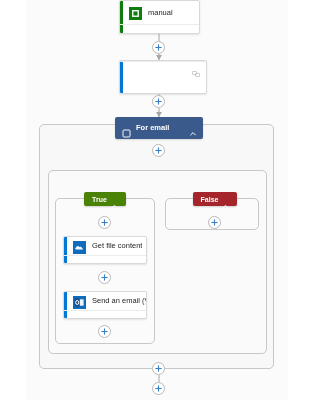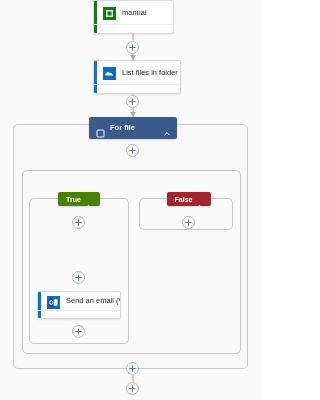--- a/index.html
+++ b/index.html
@@ -14,20 +14,21 @@
 
   #canvas {
     position: relative;
     width: 262px;
     height: 400px;
     overflow: hidden;
     background-color: #fbfbfb;
     background-image: radial-gradient(circle, #dcdcdc 0.6px, transparent 0.7px);
     background-size: 10px 10px;
     background-position: 4px 4px;
+    margin-left: 26px;
   }
 
   
   #wires {
     position: absolute;
     left: 0; top: 0;
     width: 262px;
     height: 400px;
     pointer-events: none;
   }
@@ -236,29 +237,20 @@
 
   <div class="plus" style="left:126px; top:41px;">
     <svg width="9" height="9" viewBox="0 0 9 9" xmlns="http://www.w3.org/2000/svg">
       <line x1="4.5" y1="1.4" x2="4.5" y2="7.6" stroke="#3b7fc4" stroke-width="1.1"></line>
       <line x1="1.4" y1="4.5" x2="7.6" y2="4.5" stroke="#3b7fc4" stroke-width="1.1"></line>
     </svg>
   </div>
 
   <div class="card" style="left:93px; top:60px; width:88px; height:34px;">
     <div class="accent" style="background:#0078d4;"></div>
-    <div class="head">
-      <span class="ico">
-        <svg width="13" height="13" viewBox="0 0 13 13" xmlns="http://www.w3.org/2000/svg">
-          <rect x="0" y="0" width="13" height="13" fill="#0f6cbd"></rect>
-          <path d="M3.2 8.6 Q2.2 8.6 2.2 7.6 Q2.2 6.7 3.1 6.6 Q3.3 5.1 4.8 5.1 Q5.9 5.1 6.4 6.0 Q6.9 5.6 7.6 5.7 Q8.9 5.9 9.1 7.2 Q10 7.4 10 8.1 Q10 8.6 9.3 8.6 Z" fill="#ffffff" opacity="0.95"></path>
-        </svg>
-      </span>
-      <span class="ttl">List files in folder</span>
-    </div>
     <div class="foot">
       <span class="glyph">
         <svg width="8" height="8" viewBox="0 0 8 8" xmlns="http://www.w3.org/2000/svg">
           <rect x="0.5" y="1.5" width="4" height="3.2" rx="0.5" fill="none" stroke="#9a9a9a" stroke-width="0.9"></rect>
           <rect x="3.5" y="3.3" width="4" height="3.2" rx="0.5" fill="none" stroke="#9a9a9a" stroke-width="0.9"></rect>
         </svg>
       </span>
     </div>
   </div>
 
@@ -268,21 +260,21 @@
       <line x1="1.4" y1="4.5" x2="7.6" y2="4.5" stroke="#3b7fc4" stroke-width="1.1"></line>
     </svg>
   </div>
 
   <div class="scopehead" style="left:89px; top:117px; width:88px; height:22px; background:#3b5a8c;">
     <span class="shico">
       <svg width="9" height="9" viewBox="0 0 9 9" xmlns="http://www.w3.org/2000/svg">
         <rect x="1" y="1" width="7" height="7" rx="1" fill="none" stroke="#ffffff" stroke-width="1"></rect>
       </svg>
     </span>
-    <span class="shttl">For file</span>
+    <span class="shttl">For email</span>
     <span class="chev">
       <svg width="8" height="8" viewBox="0 0 8 8" xmlns="http://www.w3.org/2000/svg">
         <polyline points="1.4,5.2 4,2.6 6.6,5.2" fill="none" stroke="#ffffff" stroke-width="1"></polyline>
       </svg>
     </span>
   </div>
 
   <div class="plus" style="left:126px; top:144px;">
     <svg width="9" height="9" viewBox="0 0 9 9" xmlns="http://www.w3.org/2000/svg">
       <line x1="4.5" y1="1.4" x2="4.5" y2="7.6" stroke="#3b7fc4" stroke-width="1.1"></line>
@@ -316,20 +308,40 @@
     </svg>
   </div>
 
   <div class="plus" style="left:182px; top:216px;">
     <svg width="9" height="9" viewBox="0 0 9 9" xmlns="http://www.w3.org/2000/svg">
       <line x1="4.5" y1="1.4" x2="4.5" y2="7.6" stroke="#3b7fc4" stroke-width="1.1"></line>
       <line x1="1.4" y1="4.5" x2="7.6" y2="4.5" stroke="#3b7fc4" stroke-width="1.1"></line>
     </svg>
   </div>
 
+  <div class="card" style="left:37px; top:236px; width:84px; height:28px;">
+    <div class="accent" style="background:#0078d4;"></div>
+    <div class="head" style="height:18px;">
+      <span class="ico">
+        <svg width="13" height="13" viewBox="0 0 13 13" xmlns="http://www.w3.org/2000/svg">
+          <rect x="0" y="0" width="13" height="13" fill="#0f6cbd"></rect>
+          <path d="M3.2 8.6 Q2.2 8.6 2.2 7.6 Q2.2 6.7 3.1 6.6 Q3.3 5.1 4.8 5.1 Q5.9 5.1 6.4 6.0 Q6.9 5.6 7.6 5.7 Q8.9 5.9 9.1 7.2 Q10 7.4 10 8.1 Q10 8.6 9.3 8.6 Z" fill="#ffffff" opacity="0.95"></path>
+        </svg>
+      </span>
+      <span class="ttl">Get file content</span>
+    </div>
+    <div class="foot" style="height:9px;">
+      <span class="glyph" style="top:0.5px;">
+        <svg width="8" height="8" viewBox="0 0 8 8" xmlns="http://www.w3.org/2000/svg">
+          <rect x="0.5" y="1.5" width="4" height="3.2" rx="0.5" fill="none" stroke="#9a9a9a" stroke-width="0.9"></rect>
+          <rect x="3.5" y="3.3" width="4" height="3.2" rx="0.5" fill="none" stroke="#9a9a9a" stroke-width="0.9"></rect>
+        </svg>
+      </span>
+    </div>
+  </div>
 
   <div class="plus" style="left:72px; top:271px;">
     <svg width="9" height="9" viewBox="0 0 9 9" xmlns="http://www.w3.org/2000/svg">
       <line x1="4.5" y1="1.4" x2="4.5" y2="7.6" stroke="#3b7fc4" stroke-width="1.1"></line>
       <line x1="1.4" y1="4.5" x2="7.6" y2="4.5" stroke="#3b7fc4" stroke-width="1.1"></line>
     </svg>
   </div>
 
   <div class="card" style="left:37px; top:291px; width:84px; height:28px;">
     <div class="accent" style="background:#0078d4;"></div>

